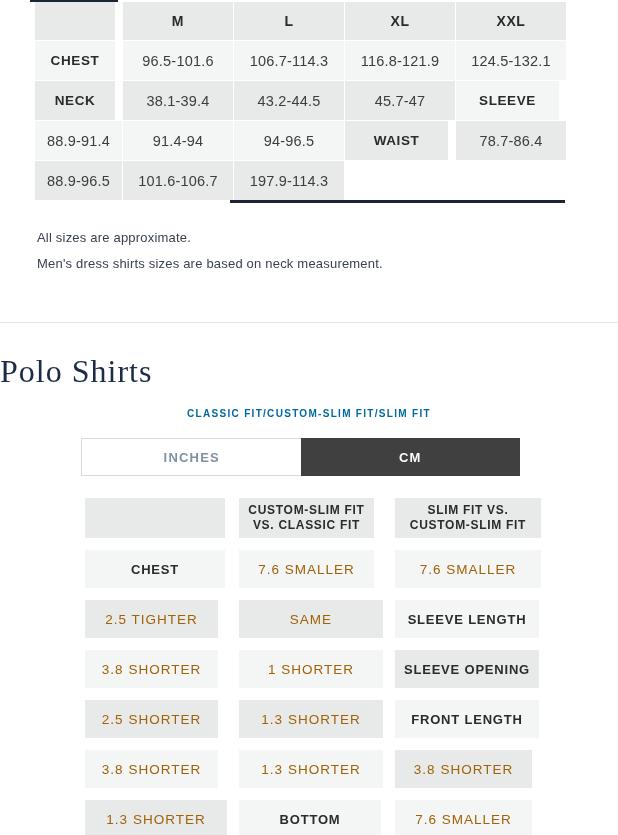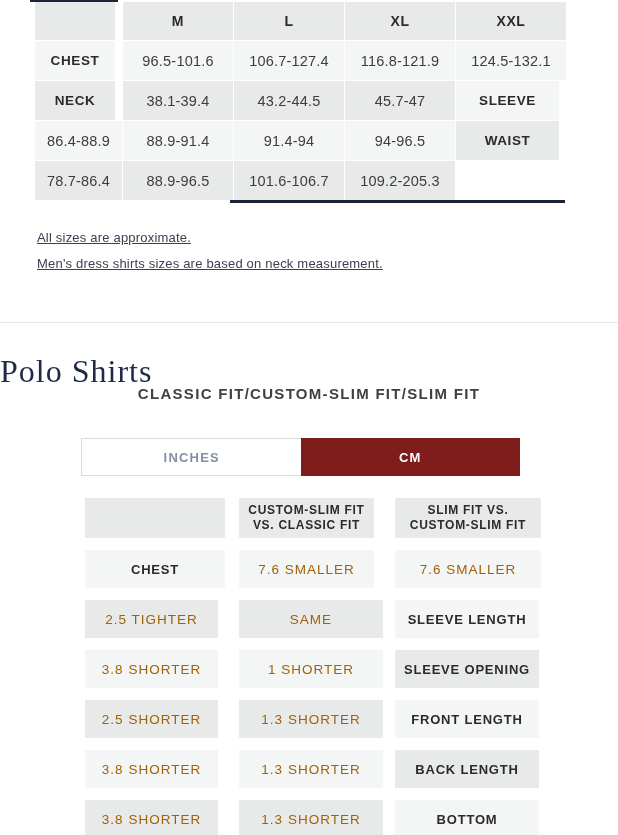--- a/index.html
+++ b/index.html
@@ -30,46 +30,46 @@
     position:absolute; left:30px; top:0; width:88px; height:2px;
     background:#1b2434;
   }
   .scroll-bottom {
     position:absolute; left:230px; top:200px; width:335px; height:3px;
     background:#1b2434;
   }
 
   
   .notes { position:absolute; left:37px; top:230px; font-size:13px; color:#3a4150; letter-spacing:.2px; }
-  .notes p { margin:0 0 10px 0; line-height:16px;text-decoration:underline; }
+  .notes p { margin:0 0 10px 0; line-height:16px; }
 
   
   .divider { position:absolute; left:0; top:322px; width:618px; height:1px; background:#e4e6e7; }
 
   
   .title {
     position:absolute; left:0; top:352px; width:618px; text-align:left;
     font-family:"Liberation Serif", serif; font-weight:normal;
     font-size:32px; line-height:38px; color:#1e2b47; letter-spacing:1px;
   }
   .subtitle {
-    position:absolute; left:0; top:385px; width:618px; text-align:center;
-    font-size:15px; font-weight:bold; letter-spacing:1.3px; color:#404040;
+    position:absolute; left:0; top:408px; width:618px; text-align:center;
+    font-size:10px; font-weight:bold; letter-spacing:1.3px; color:#0369a1;
   }
 
   .toggle {
     position:absolute; left:81px; top:438px; width:439px; height:38px;
     display:flex; border:1px solid #d8dadb; background:#fff;
   }
   .toggle .opt {
     flex:1; display:flex; align-items:center; justify-content:center;
     font-size:13px; font-weight:bold; letter-spacing:1.2px; cursor:pointer;
   }
   .toggle .inactive { background:#ffffff; color:#8290a4; }
-  .toggle .active { background:#7f1d1d; color:#ffffff; margin:-1px; }
+  .toggle .active { background:#404040; color:#ffffff; margin:-1px; }
 
   
   .t2 {
     position:absolute; left:85px; top:498px;
     display:grid;
     grid-template-columns:142px 144px 146px;
     grid-template-rows:40px repeat(7, 38px);
     column-gap:1px; row-gap:2px;gap:12px;
   }
   .t2 .lab { border-right:2px solid #fff; font-weight:bold; font-size:13px; letter-spacing:.8px; color:#2b2b2b; }
@@ -84,40 +84,39 @@
 
 <div class="t1">
   <div class="cell lab bg-g"></div>
   <div class="cell hdr bg-g">M</div>
   <div class="cell hdr bg-g">L</div>
   <div class="cell hdr bg-g">XL</div>
   <div class="cell hdr bg-g">XXL</div>
 
   <div class="cell lab bg-l">CHEST</div>
   <div class="cell val bg-l">96.5-101.6</div>
-  <div class="cell val bg-l">106.7-127.4</div>
+  <div class="cell val bg-l">106.7-114.3</div>
   <div class="cell val bg-l">116.8-121.9</div>
   <div class="cell val bg-l">124.5-132.1</div>
 
   <div class="cell lab bg-g">NECK</div>
   <div class="cell val bg-g">38.1-39.4</div>
   <div class="cell val bg-g">43.2-44.5</div>
   <div class="cell val bg-g">45.7-47</div>
 
   <div class="cell lab bg-l">SLEEVE</div>
-  <div class="cell val bg-l">86.4-88.9</div>
   <div class="cell val bg-l">88.9-91.4</div>
   <div class="cell val bg-l">91.4-94</div>
   <div class="cell val bg-l">94-96.5</div>
 
   <div class="cell lab bg-g">WAIST</div>
   <div class="cell val bg-g">78.7-86.4</div>
   <div class="cell val bg-g">88.9-96.5</div>
   <div class="cell val bg-g">101.6-106.7</div>
-  <div class="cell val bg-g">109.2-205.3</div>
+  <div class="cell val bg-g">197.9-114.3</div>
 </div>
 
 <div class="scroll-bottom"></div>
 
 <div class="notes">
   <p>All sizes are approximate.</p>
   <p>Men's dress shirts sizes are based on neck measurement.</p>
 </div>
 
 <div class="divider"></div>
@@ -153,20 +152,19 @@
   <div class="cell val bg-l">1 SHORTER</div>
 
   <div class="cell lab bg-g">SLEEVE OPENING</div>
   <div class="cell val c1 bg-g">2.5 SHORTER</div>
   <div class="cell val bg-g">1.3 SHORTER</div>
 
   <div class="cell lab bg-l">FRONT LENGTH</div>
   <div class="cell val c1 bg-l">3.8 SHORTER</div>
   <div class="cell val bg-l">1.3 SHORTER</div>
 
-  <div class="cell lab bg-g">BACK LENGTH</div>
   <div class="cell val c1 bg-g">3.8 SHORTER</div>
   <div class="cell val bg-g">1.3 SHORTER</div>
 
   <div class="cell lab bg-l">BOTTOM</div>
   <div class="cell val c1 bg-l">7.6 SMALLER</div>
   <div class="cell val bg-l">3 SMALLER</div>
 </div>
 
 </body></html>

